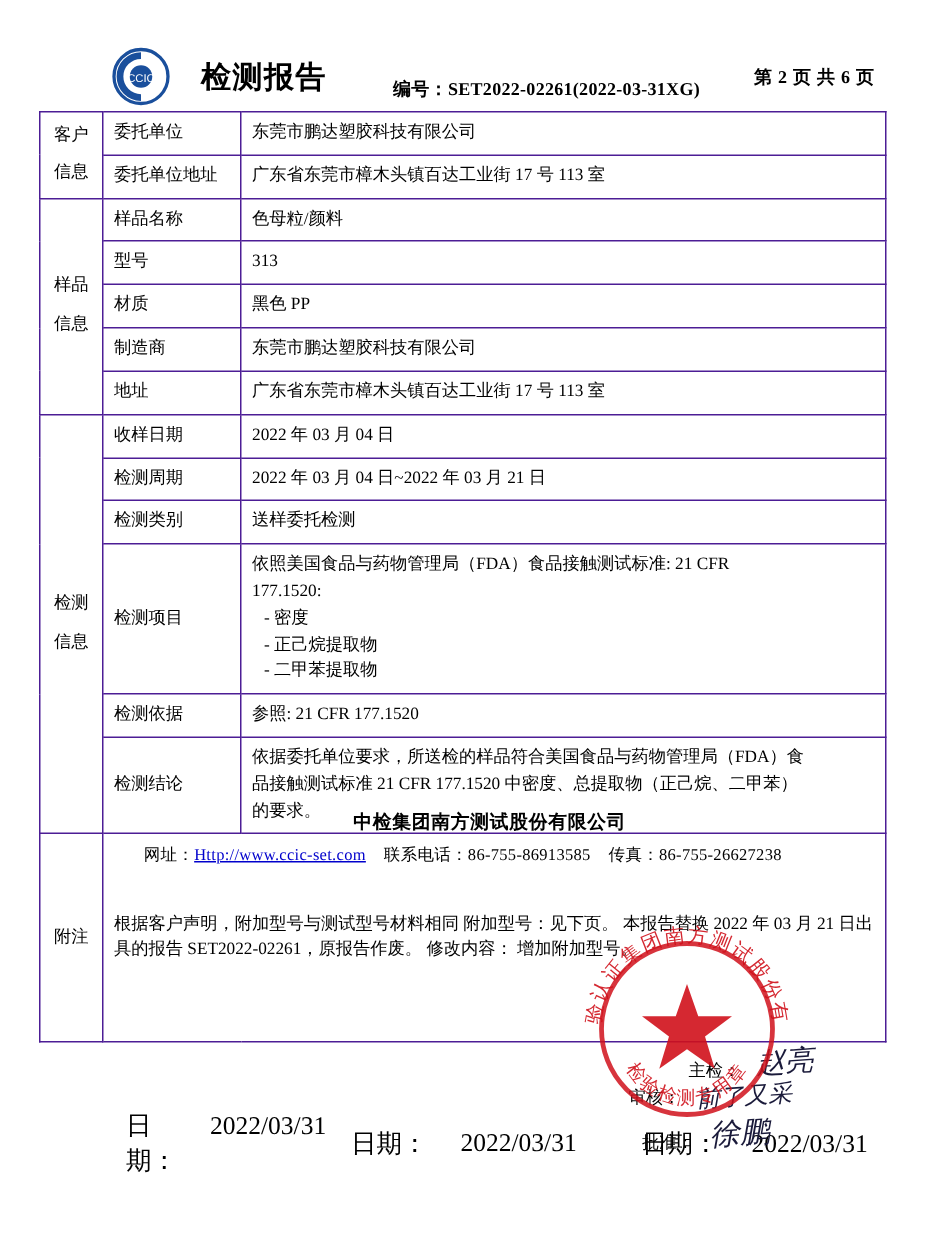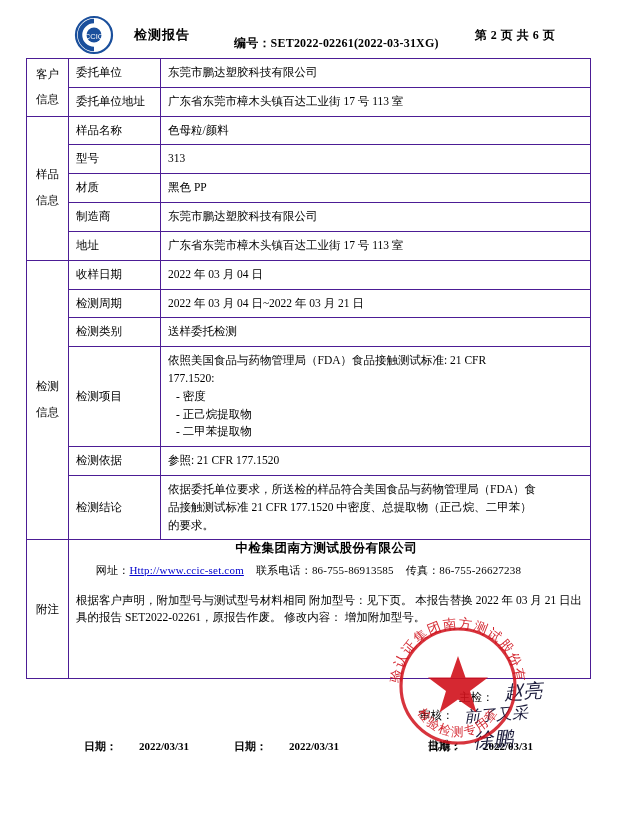--- a/index.html
+++ b/index.html
@@ -13,41 +13,41 @@
     font-family: "Liberation Serif", serif;
     color: #000;
     position: relative;
     overflow: hidden;
   }
   .page {
     width: 617px;
     height: 595px;
     position: relative;
     box-sizing: border-box;
-    padding: 0 26px;
+    padding: 16px 26px;
   }
 
   
   .header {
     display: flex;
     align-items: center;
     height: 58px;
     padding-top: 12px;
     box-sizing: border-box;
   }
   .logo {
     width: 40px;
     height: 40px;
     flex: 0 0 40px;
     margin-left: 48px;
     position: relative;
   }
   .logo svg { display: block; }
   .hdr-title {
-    font-size: 13px;
+    font-size: 20px;
     font-weight: bold;
     letter-spacing: 1px;
     margin-left: 20px;
     white-space: nowrap;
   }
   .hdr-no {
     font-size: 12px;
     font-weight: bold;
     margin-left: 44px;
     white-space: nowrap;
@@ -132,22 +132,21 @@
     white-space: nowrap;
   }
   .sig-hand1 { font-size: 19px; }
   .sig-hand2 { font-size: 16px; }
   .sig-hand3 { font-size: 20px; }
 
   .date-row {
     display: flex;
     height: 30px;
     align-items: center;
-    font-size: 11px;
-    font-weight: bold;
+    font-size: 17px;
   }
   .date-cell { display: flex; align-items: baseline; }
   .date-val { margin-left: 22px; white-space: nowrap; }
 
   .col-a { width: 190px; padding-left: 58px; box-sizing: border-box; }
   .col-b { width: 190px; padding-left: 18px; box-sizing: border-box; align-items: center; }
   .col-c { width: 185px; padding-left: 22px; box-sizing: border-box; }
 
   
   .seal {

